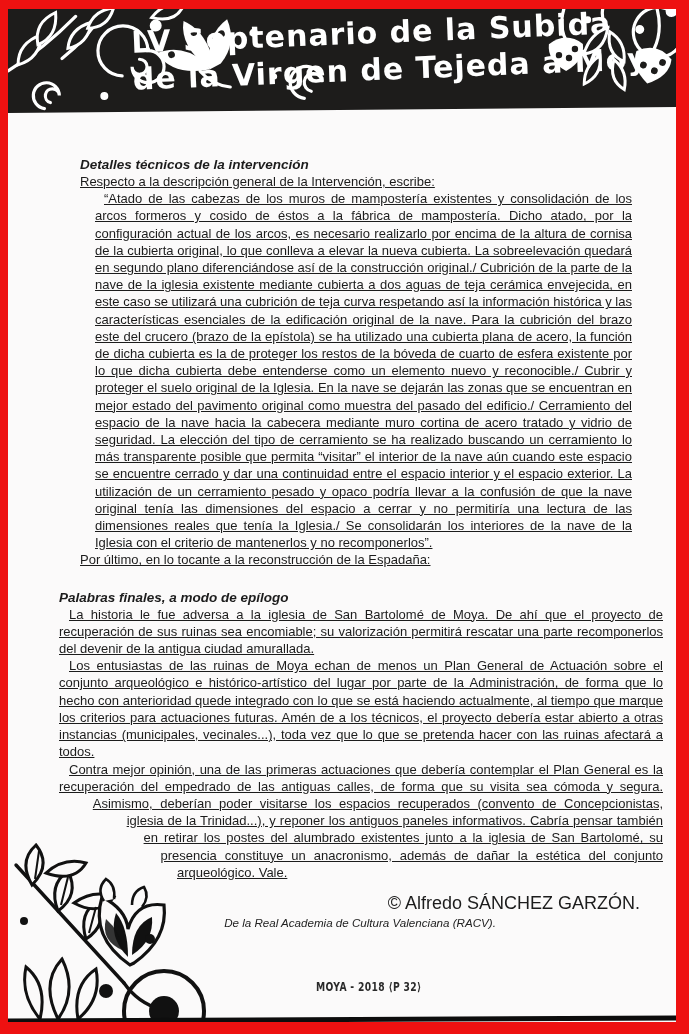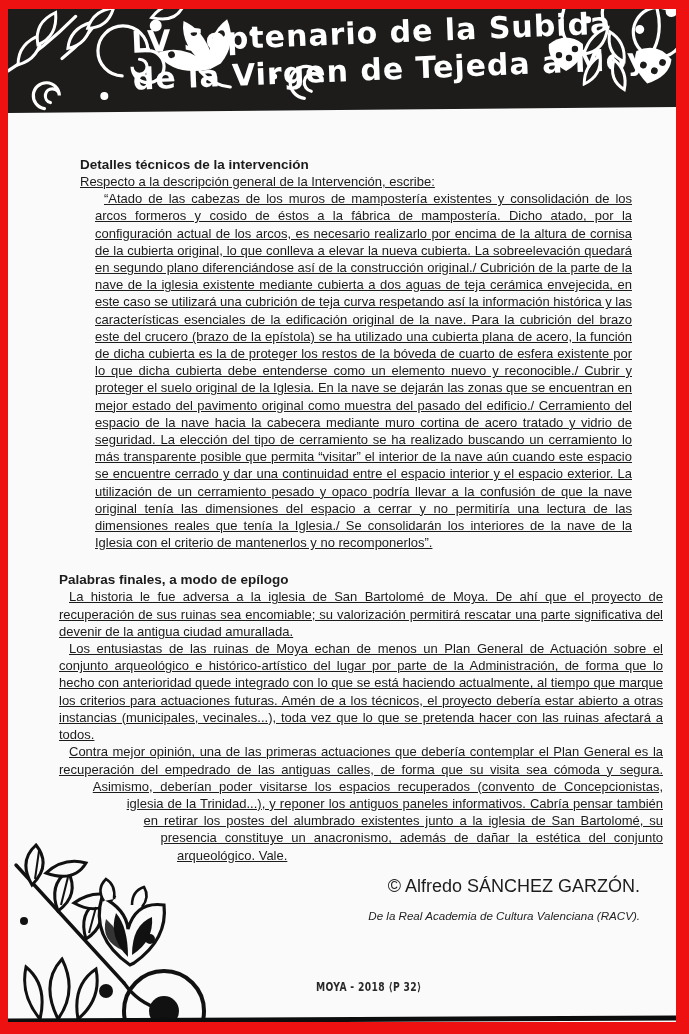--- a/index.html
+++ b/index.html
@@ -27,33 +27,33 @@
   .title-line2{font-size:30px;line-height:38px;white-space:nowrap;letter-spacing:1px;}
   .orn{position:absolute;}
   .orn-left{left:0;top:0;}
   .orn-right{right:0;top:0;}
   
   .content{
     position:absolute;left:0;top:101px;width:668px;
     padding:46px 24px 0 72px;
     font-size:13px;line-height:17.2px;
   }
-  h2{font-size:13.5px;line-height:17px;margin:0;font-weight:bold;}
+  h2{font-size:13.5px;line-height:17px;margin:0;font-weight:bold;font-style:italic;}
   p{margin:0;text-align:justify;text-decoration:underline;}
   .intro{text-indent:0;}
   .quote{margin-left:15px;margin-right:20px;text-indent:9px;}
   .sec2{margin-left:-21px;margin-right:-11px;margin-top:20px;}
   .sec2 p{text-indent:10px;}
   .flower-spacer{
     float:left;width:132px;height:120px;margin-left:-14px;
     shape-outside:polygon(0 30%, 55% 55%, 100% 100%, 0 100%);
   }
   .signature{margin:14px 12px 0 0;text-align:right;}
   .author{font-size:18px;}
-  .affiliation{font-size:11.6px;font-style:italic;margin-top:12px;color:#222;}
+  .affiliation{font-size:11.6px;font-style:italic;margin-top:2px;color:#222;text-align:center;}
   .folio{
     position:absolute;left:308px;bottom:28px;
     font-family:"DejaVu Sans",sans-serif;font-weight:bold;
     font-size:11.5px;letter-spacing:0.4px;color:#2a2a2a;
     transform:scaleX(.8);transform-origin:left center;white-space:nowrap;
   }
   .corner-flower{position:absolute;left:-6px;bottom:1px;}
   .scan-line{
     position:absolute;left:-4px;right:-4px;bottom:0;height:5px;
     background:#0d0d0d;transform:rotate(-0.25deg);
@@ -136,25 +136,26 @@
         </g>
       </svg>
     </header>
 
     <main class="content">
 
       <section class="sec1">
         <h2>Detalles técnicos de la intervención</h2>
         <p class="intro">Respecto a la descripción general de la Intervención, escribe:</p>
         <p class="quote">“Atado de las cabezas de los muros de mampostería existentes y consolidación de los arcos formeros y cosido de éstos a la fábrica de mampostería. Dicho atado, por la configuración actual de los arcos, es necesario realizarlo por encima de la altura de cornisa de la cubierta original, lo que conlleva a elevar la nueva cubierta. La sobreelevación quedará en segundo plano diferenciándose así de la construcción original./ Cubrición de la parte de la nave de la iglesia existente mediante cubierta a dos aguas de teja cerámica envejecida, en este caso se utilizará una cubrición de teja curva respetando así la información histórica y las características esenciales de la edificación original de la nave. Para la cubrición del brazo este del crucero (brazo de la epístola) se ha utilizado una cubierta plana de acero, la función de dicha cubierta es la de proteger los restos de la bóveda de cuarto de esfera existente por lo que dicha cubierta debe entenderse como un elemento nuevo y reconocible./ Cubrir y proteger el suelo original de la Iglesia. En la nave se dejarán las zonas que se encuentran en mejor estado del pavimento original como muestra del pasado del edificio./ Cerramiento del espacio de la nave hacia la cabecera mediante muro cortina de acero tratado y vidrio de seguridad. La elección del tipo de cerramiento se ha realizado buscando un cerramiento lo más transparente posible que permita “visitar” el interior de la nave aún cuando este espacio se encuentre cerrado y dar una continuidad entre el espacio interior y el espacio exterior. La utilización de un cerramiento pesado y opaco podría llevar a la confusión de que la nave original tenía las dimensiones del espacio a cerrar y no permitiría una lectura de las dimensiones reales que tenía la Iglesia./ Se consolidarán los interiores de la nave de la Iglesia con el criterio de mantenerlos y no recomponerlos”.</p>
+        <p class="intro">Por último, en lo tocante a la reconstrucción de la Espadaña:</p>
       </section>
 
       <section class="sec2">
         <h2>Palabras finales, a modo de epílogo</h2>
-        <p>La historia le fue adversa a la iglesia de San Bartolomé de Moya. De ahí que el proyecto de recuperación de sus ruinas sea encomiable; su valorización permitirá rescatar una parte significativa del devenir de la antigua ciudad amurallada.</p>
+        <p>La historia le fue adversa a la iglesia de San Bartolomé de Moya. De ahí que el proyecto de recuperación de sus ruinas sea encomiable; su valorización permitirá rescatar una parte recomponerlos del devenir de la antigua ciudad amurallada.</p>
         <p>Los entusiastas de las ruinas de Moya echan de menos un Plan General de Actuación sobre el conjunto arqueológico e histórico-artístico del lugar por parte de la Administración, de forma que lo hecho con anterioridad quede integrado con lo que se está haciendo actualmente, al tiempo que marque los criterios para actuaciones futuras. Amén de a los técnicos, el proyecto debería estar abierto a otras instancias (municipales, vecinales...), toda vez que lo que se pretenda hacer con las ruinas afectará a todos.</p>
         <div class="flower-spacer"></div>
         <p>Contra mejor opinión, una de las primeras actuaciones que debería contemplar el Plan General es la recuperación del empedrado de las antiguas calles, de forma que su visita sea cómoda y segura. Asimismo, deberían poder visitarse los espacios recuperados (convento de Concepcionistas, iglesia de la Trinidad...), y reponer los antiguos paneles informativos. Cabría pensar también en retirar los postes del alumbrado existentes junto a la iglesia de San Bartolomé, su presencia constituye un anacronismo, además de dañar la estética del conjunto arqueológico. Vale.</p>
       </section>
 
       <div class="signature">
         <div class="author">© Alfredo SÁNCHEZ GARZÓN.</div>
         <div class="affiliation">De la Real Academia de Cultura Valenciana (RACV).</div>
       </div>
     </main>

